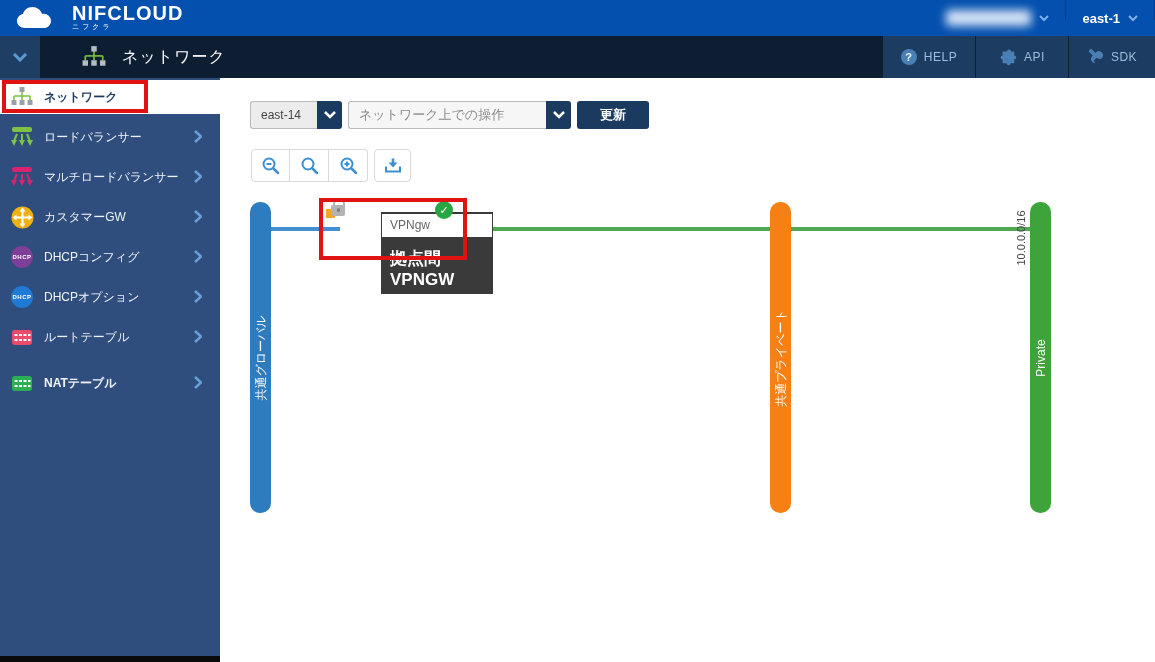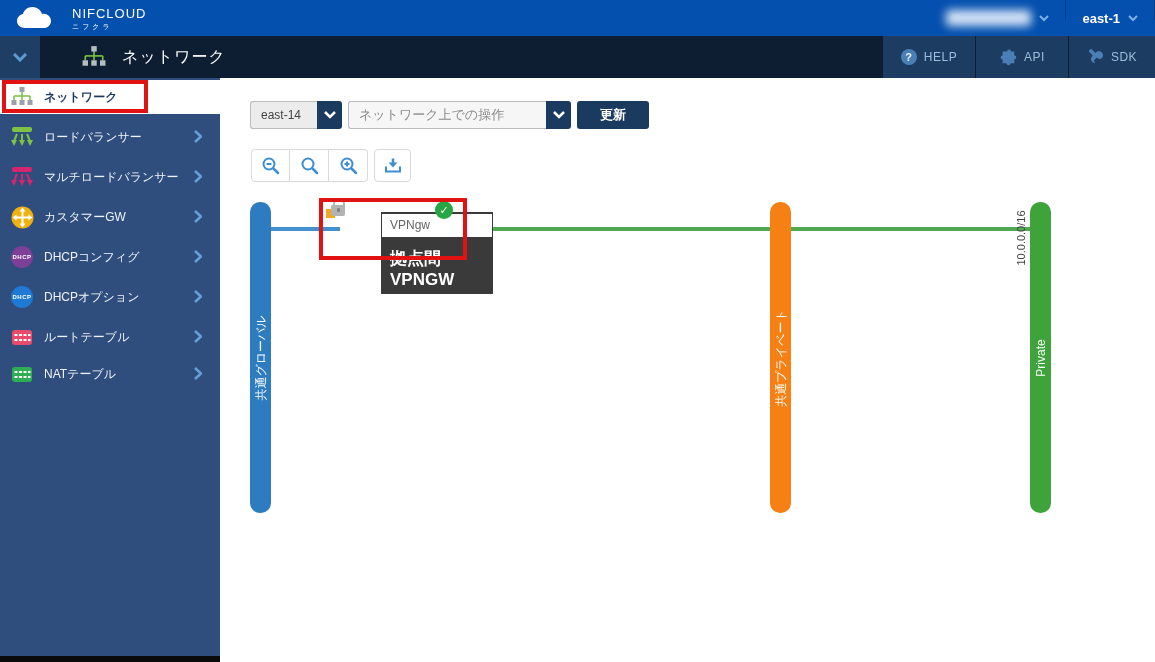--- a/index.html
+++ b/index.html
@@ -5,21 +5,21 @@
   * { margin:0; padding:0; box-sizing:border-box; }
   html,body { width:1155px; height:662px; overflow:hidden; background:#fff;
               font-family:"Liberation Sans","DejaVu Sans",sans-serif; }
   .abs { position:absolute; }
   #page { position:relative; width:1155px; height:662px; background:#fff; }
 
   
   .topbar { left:0; top:0; width:1155px; height:36px; background:#0450ae; z-index:10; }
   .brand { left:14px; top:2px; height:32px; display:flex; align-items:center; }
   .brand-text { margin-left:8px; color:#fff; }
-  .brand-title { font-size:13px; font-weight:normal; letter-spacing:1px; line-height:15px; }
+  .brand-title { font-size:20px; font-weight:bold; letter-spacing:1px; line-height:15px; }
   .brand-sub { font-size:7px; letter-spacing:3px; line-height:8px; margin-top:2px; }
   .tb-right { position:absolute; right:0; top:0; height:23px; display:flex; align-items:flex-start; color:#fff; }
   .acct-blur { width:85px; height:16px; border-radius:3px; background:rgba(235,243,255,.9); filter:blur(5px); }
   .tb-item { display:flex; align-items:center; gap:8px; padding:0 16px; height:36px; font-size:13px; font-weight:bold; }
   .tb-sep { width:1px; height:20px; background:rgba(0,30,80,.35); }
   .chev-sm { width:10px; height:7px; }
 
   
   .pheader { left:0; top:36px; width:1155px; height:42px; background:#0d1e33; z-index:9; }
   .collapse-btn { left:0; top:0; width:40px; height:42px; background:#1f3e63; display:flex; align-items:center; justify-content:center; }
@@ -275,21 +275,21 @@
     <div class="side-item" style="top:203px;">
       <span class="side-ico">
         <span class="dhcp-circ dhcp-blue">DHCP</span>
       </span>
       <span class="lbl">DHCPオプション</span>
       <svg class="side-chev" width="8" height="13" viewBox="0 0 8 13">
           <polyline points="1,1 7,6.5 1,12" fill="none" stroke="#66a0d8" stroke-width="2.5"></polyline>
         </svg>
     </div>
 
-    <div class="side-item" style="top:280px;">
+    <div class="side-item" style="top:289px;font-weight:bold;">
       <span class="side-ico">
         <svg width="20" height="15" viewBox="0 0 20 15">
           <rect x="0" y="0" width="20" height="15" rx="3" fill="#2eae53"></rect>
           <g fill="#fff">
             <rect x="2.5" y="4" width="3" height="2"></rect>
               <rect x="7" y="4" width="3" height="2"></rect>
               <rect x="11.5" y="4" width="3" height="2"></rect>
               <rect x="16" y="4" width="2.5" height="2"></rect>
             <rect x="2.5" y="9" width="3" height="2"></rect>
               <rect x="7" y="9" width="3" height="2"></rect>

